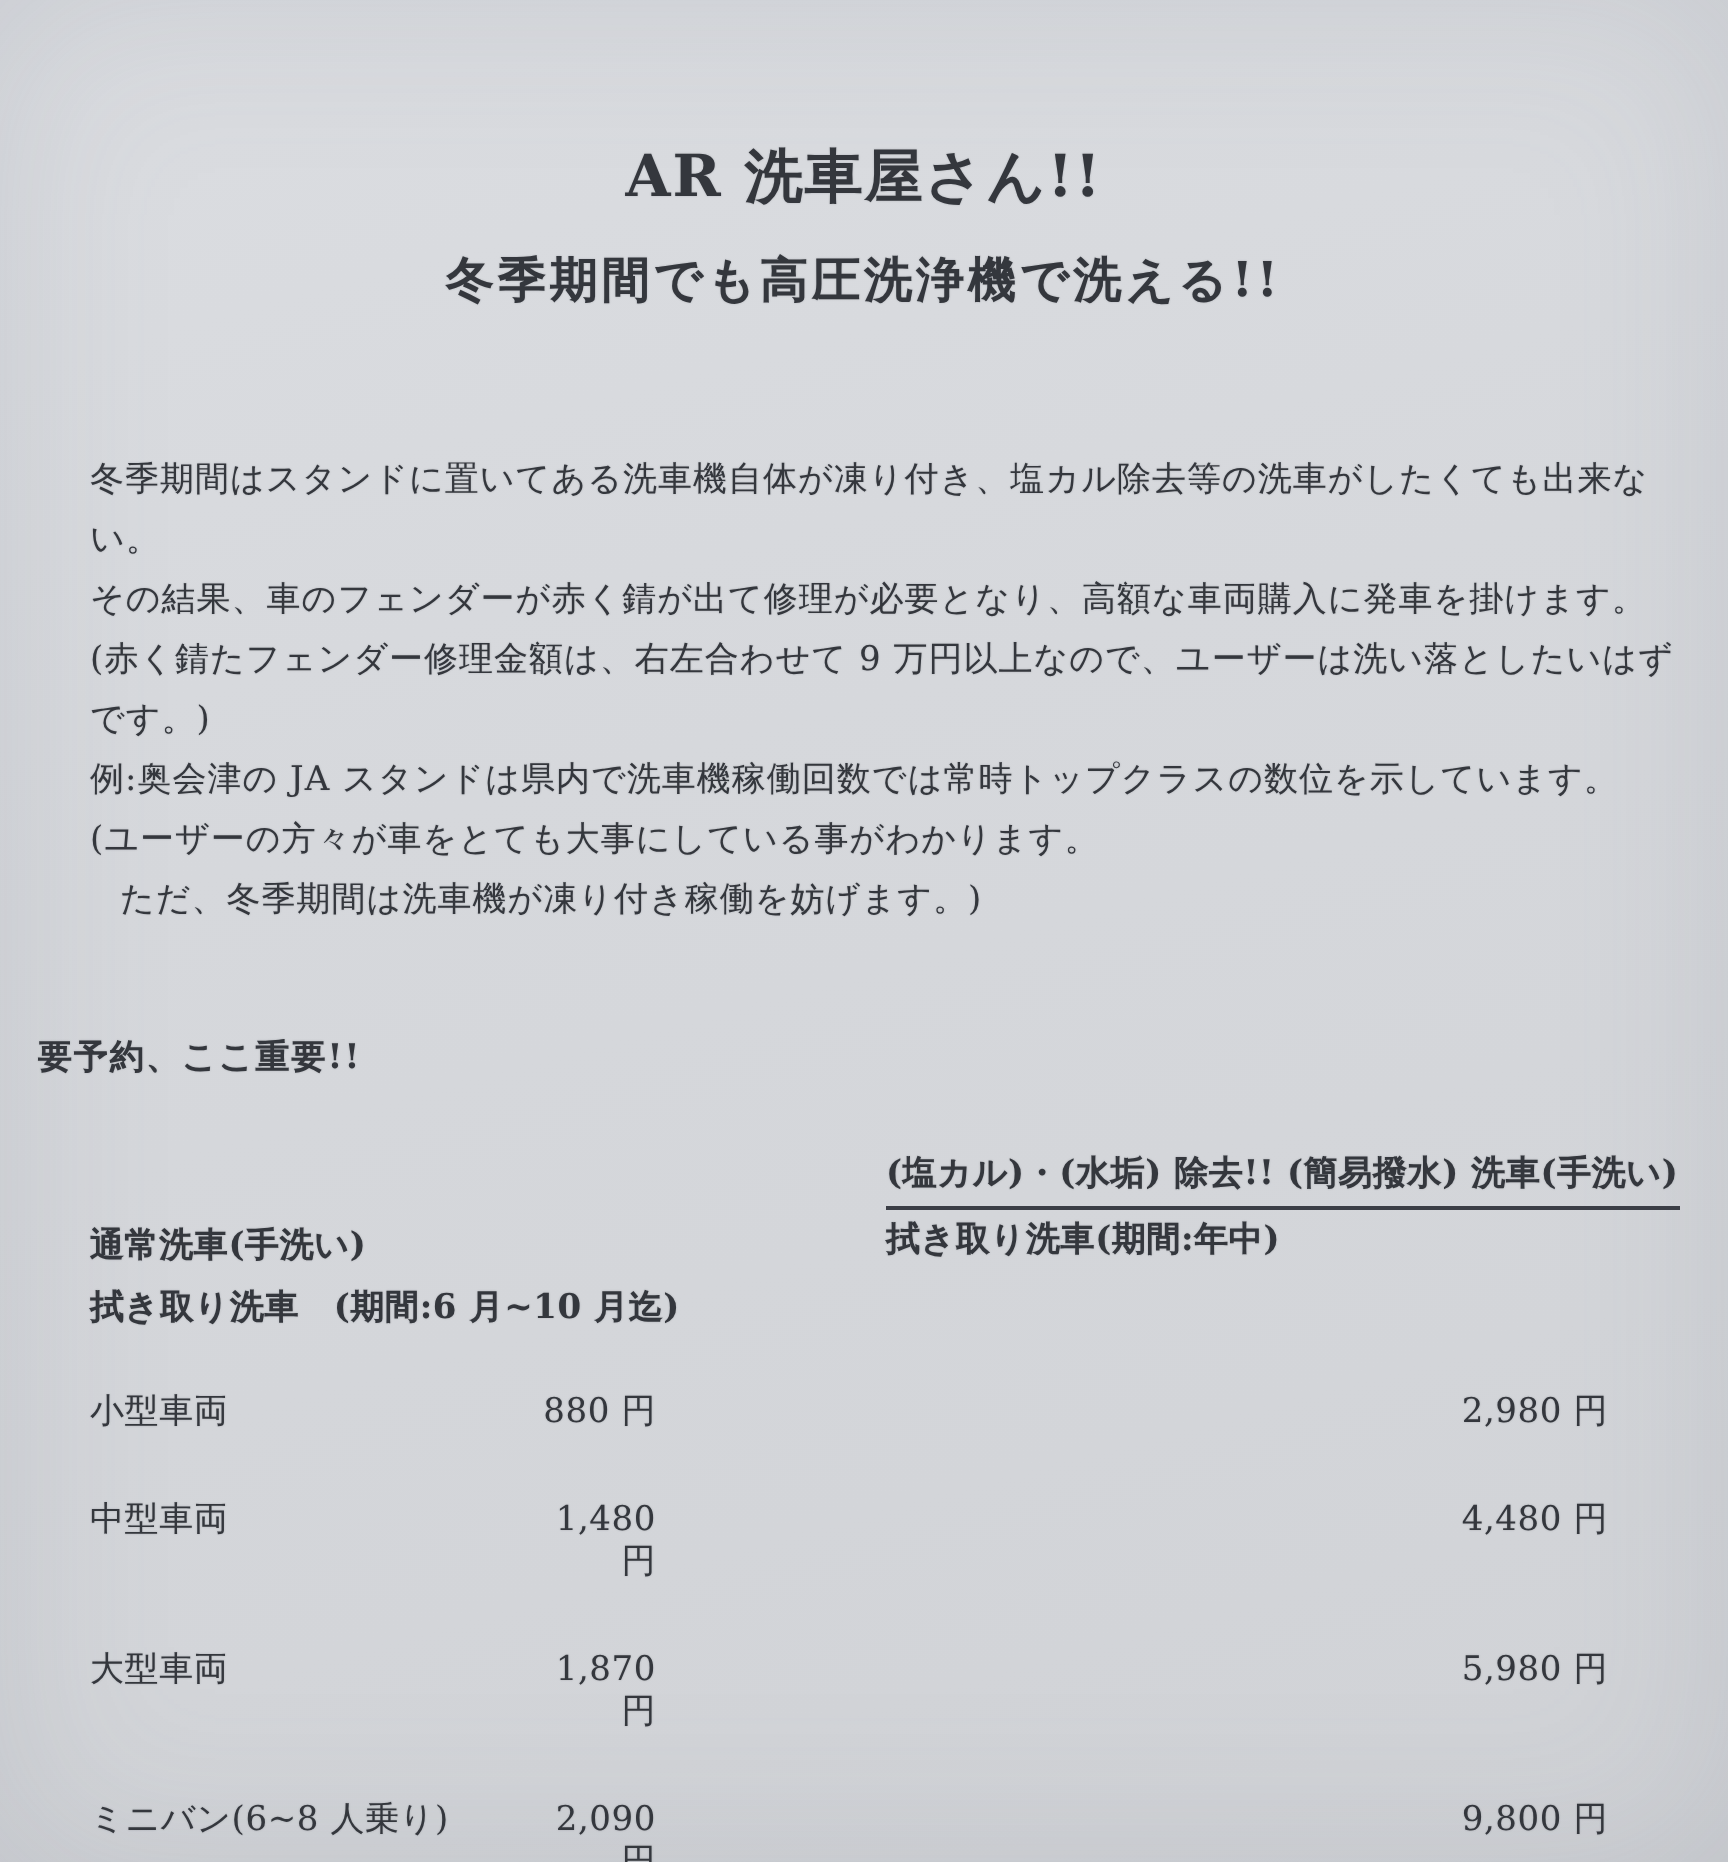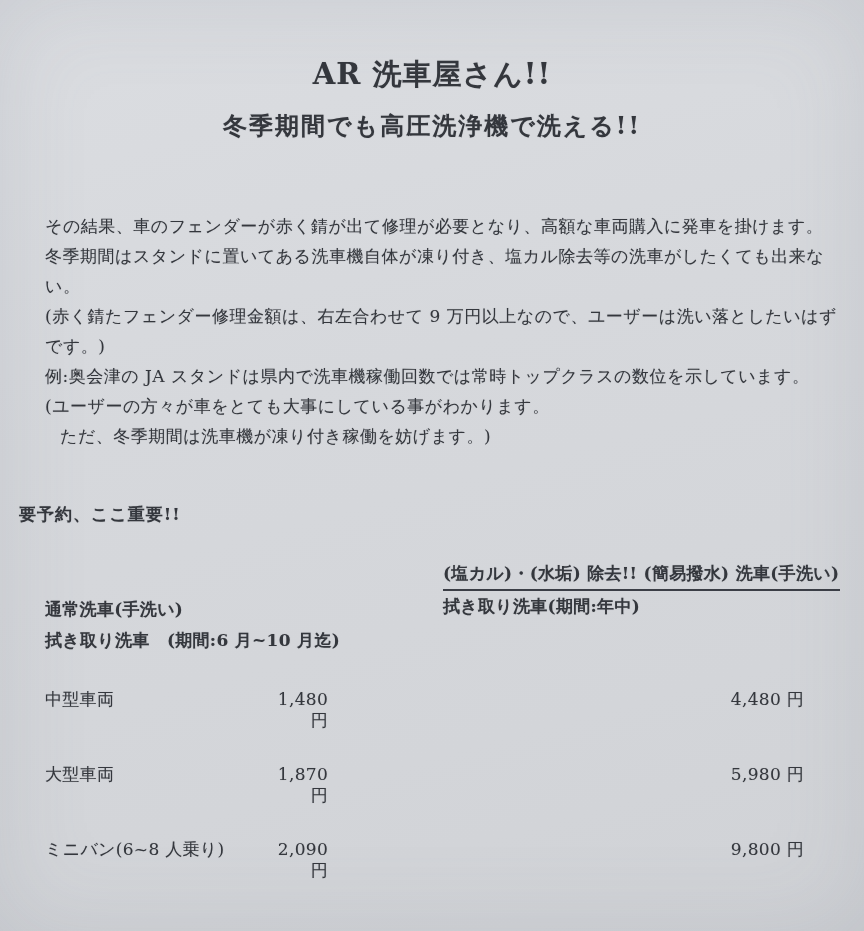--- a/index.html
+++ b/index.html
@@ -12,21 +12,21 @@
     position: relative;
     width: 864px; height: 931px;
     background: linear-gradient(165deg, #dbdde1 0%, #d6d8dc 40%, #d3d5d9 75%, #d0d2d6 100%);
     box-shadow: inset 0 0 90px rgba(115,120,132,0.16);
     color: #34373d;
     overflow: hidden;
   }
   .softink { text-shadow: 0 0 1px rgba(60,63,72,0.28); }
 
   .title1 {
-    margin: 0; padding-top: 55px;
+    margin: 0; padding-top: 69px;
     text-align: center;
     font-size: 29px; font-weight: 600;
     letter-spacing: 1px;
     line-height: 1.35;
   }
   .title2 {
     margin: 0; margin-top: 16px;
     text-align: center;
     font-size: 24px; font-weight: 600;
     letter-spacing: 2px;
@@ -74,22 +74,22 @@
 </style>
 </head>
 <body>
 
 <div class="paper">
 
   <h1 class="title1 softink">AR 洗車屋さん!!</h1>
   <h2 class="title2 softink">冬季期間でも高圧洗浄機で洗える!!</h2>
 
   <div class="intro softink">
+    <p>冬季期間はスタンドに置いてある洗車機自体が凍り付き、塩カル除去等の洗車がしたくても出来ない。</p>
     <p>その結果、車のフェンダーが赤く錆が出て修理が必要となり、高額な車両購入に発車を掛けます。</p>
-    <p>冬季期間はスタンドに置いてある洗車機自体が凍り付き、塩カル除去等の洗車がしたくても出来ない。</p>
     <p>(赤く錆たフェンダー修理金額は、右左合わせて 9 万円以上なので、ユーザーは洗い落としたいはずです。)</p>
     <p>例:奥会津の JA スタンドは県内で洗車機稼働回数では常時トップクラスの数位を示しています。</p>
     <p>(ユーザーの方々が車をとても大事にしている事がわかります。</p>
     <p class="indent-1">ただ、冬季期間は洗車機が凍り付き稼働を妨げます。)</p>
   </div>
 
   <div class="section-heading softink">要予約、ここ重要!!</div>
 
   <div class="price-table">
 
@@ -97,20 +97,25 @@
       <div class="col-left-header">
         <div class="hdr-line softink">通常洗車(手洗い)</div>
         <div class="hdr-line softink">拭き取り洗車　(期間:6 月~10 月迄)</div>
       </div>
       <div class="col-right-header">
         <div class="hdr-line underlined softink">(塩カル)・(水垢) 除去!! (簡易撥水) 洗車(手洗い)</div>
         <div class="hdr-line softink">拭き取り洗車(期間:年中)</div>
       </div>
     </div>
 
+    <div class="price-row first">
+      <span class="row-label softink">小型車両</span>
+      <span class="price-left softink">880 円</span>
+      <span class="price-right softink">2,980 円</span>
+    </div>
     <div class="price-row">
       <span class="row-label softink">中型車両</span>
       <span class="price-left softink">1,480 円</span>
       <span class="price-right softink">4,480 円</span>
     </div>
     <div class="price-row">
       <span class="row-label softink">大型車両</span>
       <span class="price-left softink">1,870 円</span>
       <span class="price-right softink">5,980 円</span>
     </div>

